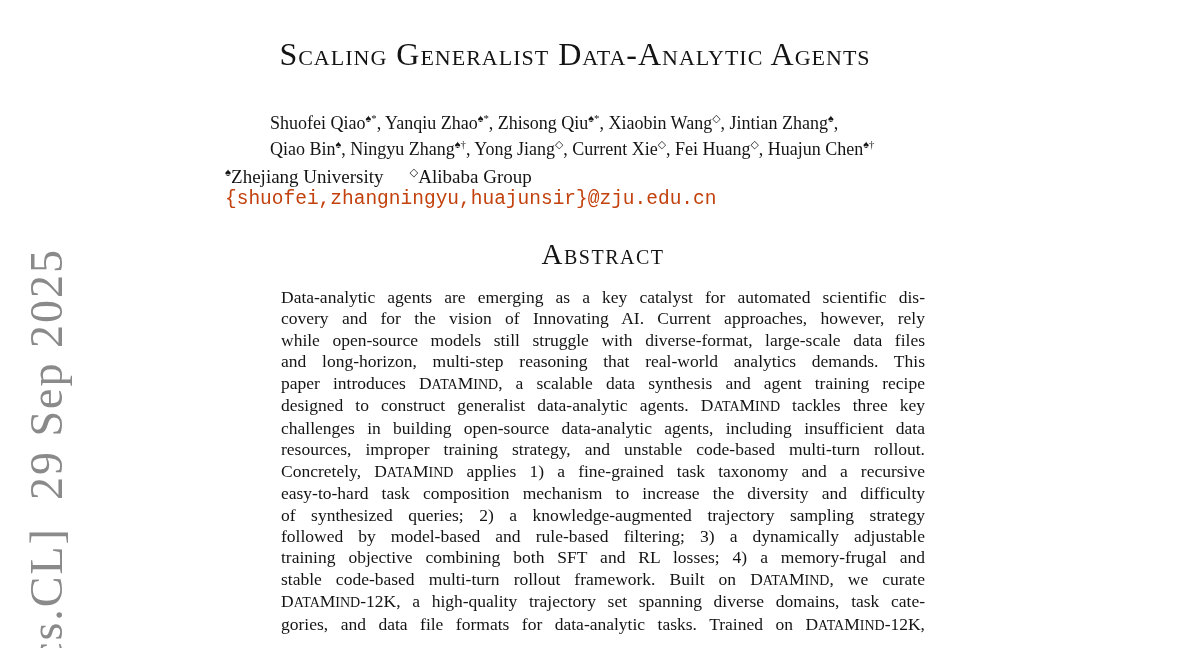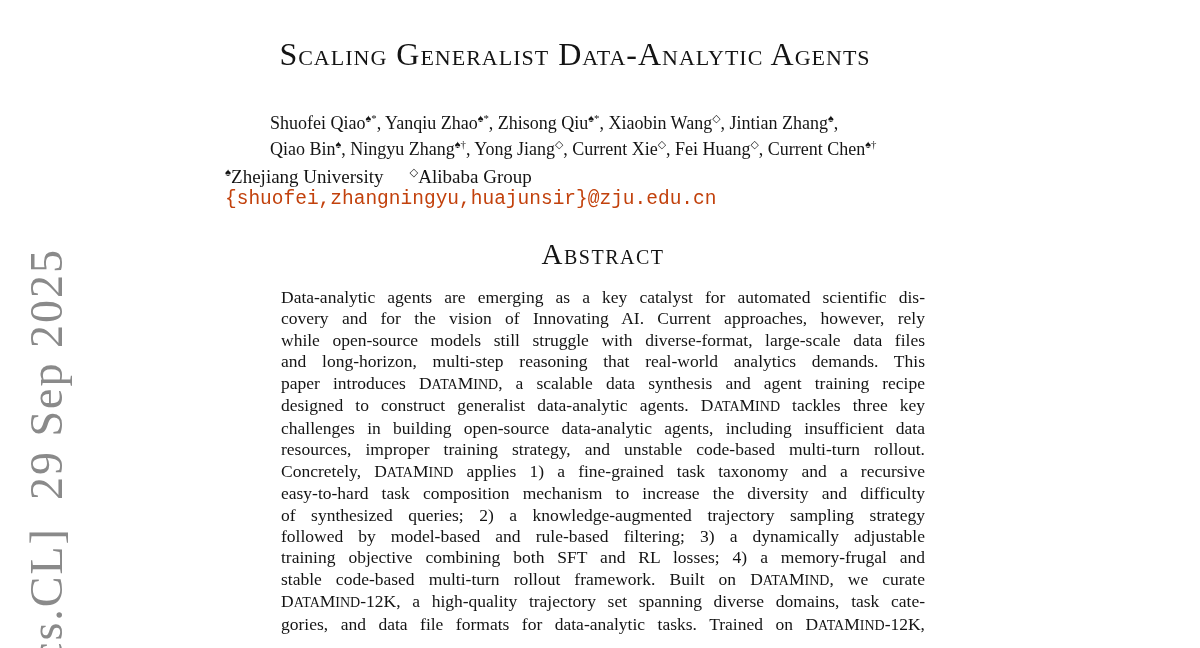--- a/index.html
+++ b/index.html
@@ -79,21 +79,21 @@
 </style>
 </head>
 <body>
 
 <div class="watermark">cs.CL]  29 Sep 2025</div>
 
 <h1 class="title">Scaling Generalist Data-Analytic Agents</h1>
 
 <div class="authors">
   <div class="author-line" id="author-line-1"><span>Shuofei Qiao</span><sup>♠*</sup>, <span>Yanqiu Zhao</span><sup>♠*</sup>, <span>Zhisong Qiu</span><sup>♠*</sup>, <span>Xiaobin Wang</span><sup>◇</sup>, <span>Jintian Zhang</span><sup>♠</sup>,</div>
-  <div class="author-line" id="author-line-2"><span>Qiao Bin</span><sup>♠</sup>, <span>Ningyu Zhang</span><sup>♠†</sup>, <span>Yong Jiang</span><sup>◇</sup>, <span>Current Xie</span><sup>◇</sup>, <span>Fei Huang</span><sup>◇</sup>, <span>Current Chen</span><sup>♠†</sup></div>
+  <div class="author-line" id="author-line-2"><span>Qiao Bin</span><sup>♠</sup>, <span>Ningyu Zhang</span><sup>♠†</sup>, <span>Yong Jiang</span><sup>◇</sup>, <span>Current Xie</span><sup>◇</sup>, <span>Fei Huang</span><sup>◇</sup>, <span>Huajun Chen</span><sup>♠†</sup></div>
 </div>
 
 <div class="affils" id="affil-line"><span class="affil-item"><sup>♠</sup>Zhejiang University</span><span class="affil-item"><sup>◇</sup>Alibaba Group</span></div>
 
 <div class="email">{shuofei,zhangningyu,huajunsir}@zju.edu.cn</div>
 
 <div class="abs-heading">Abstract</div>
 
 <div class="abs-body" id="abstract-body">
     <div class="abs-line">Data-analytic agents are emerging as a key catalyst for automated scientific dis-</div>

